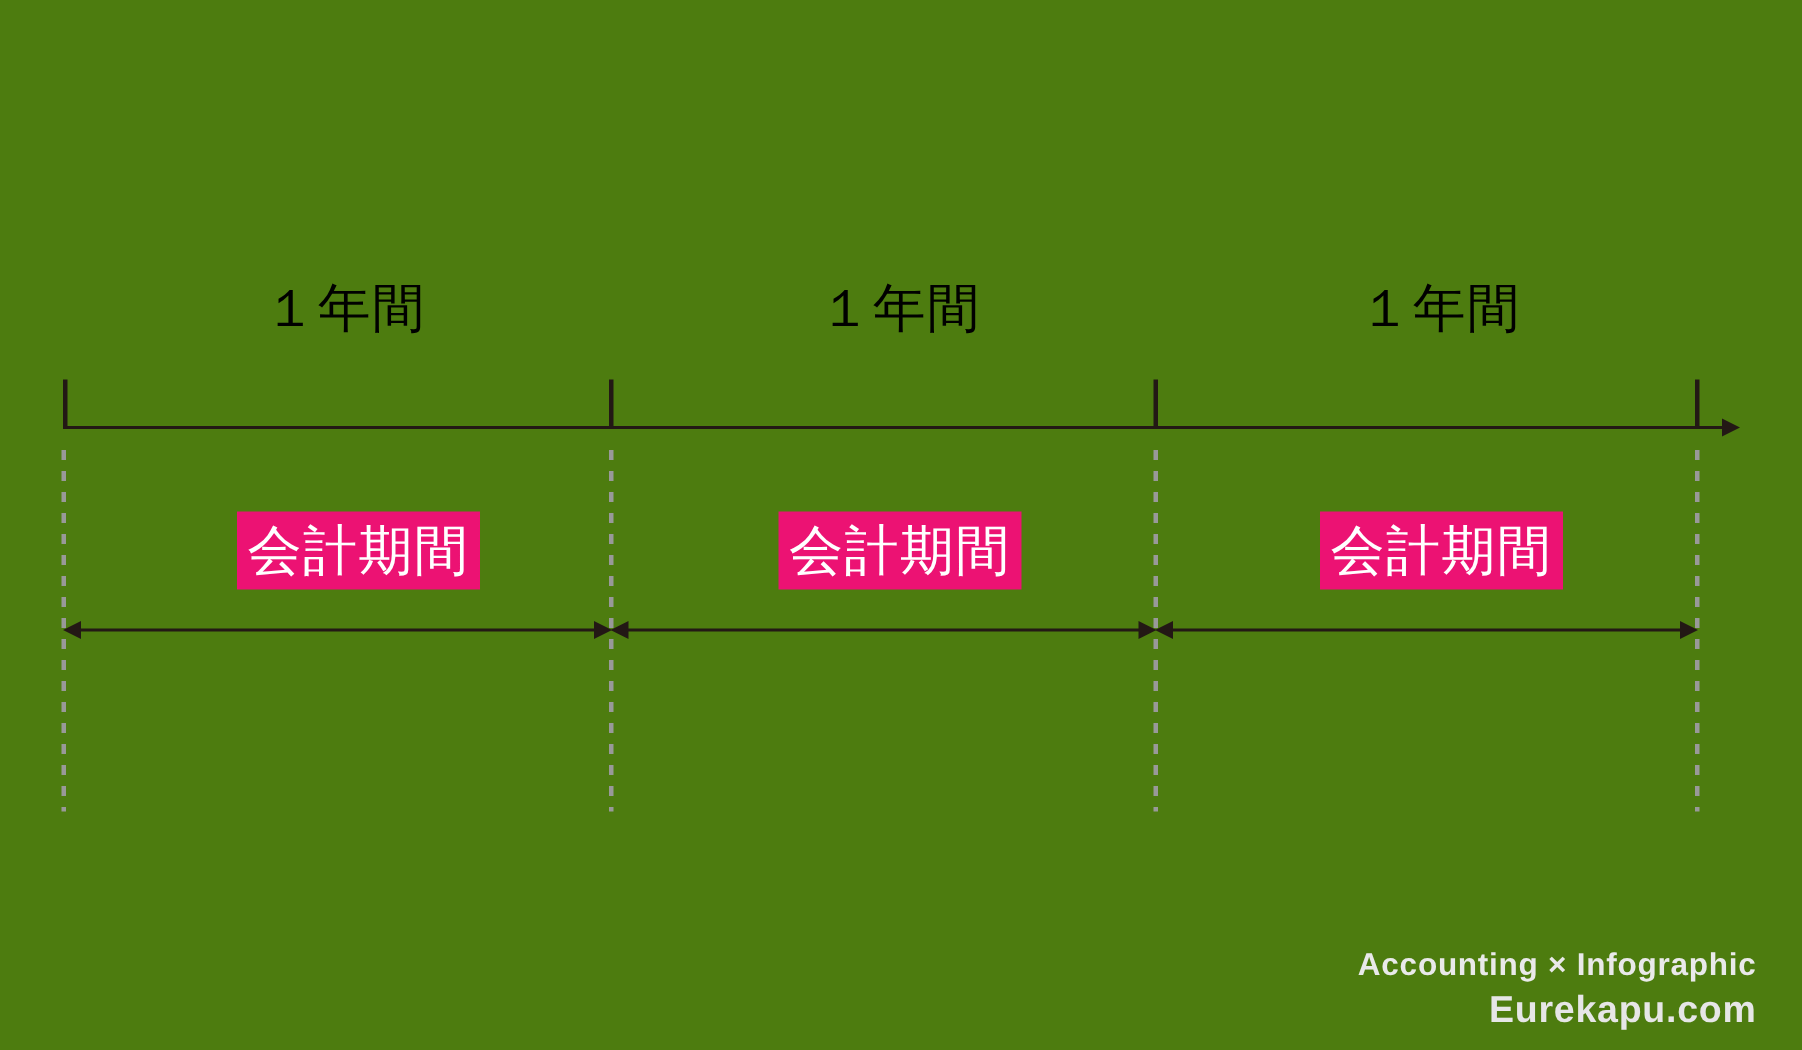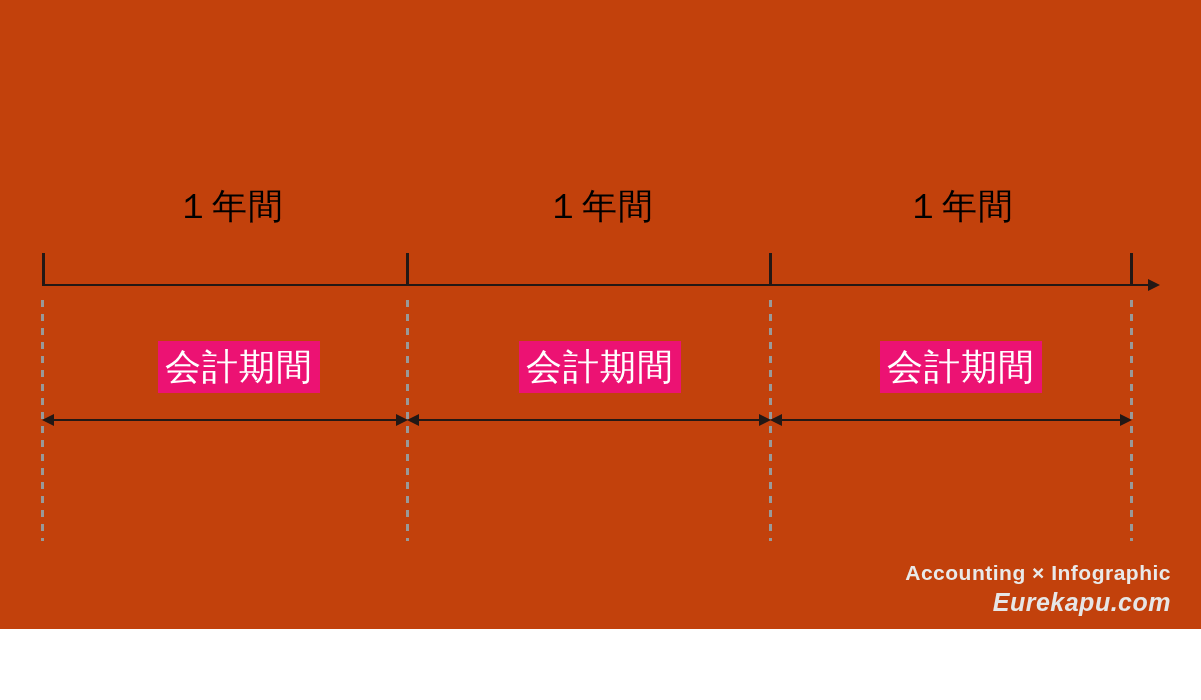--- a/index.html
+++ b/index.html
@@ -6,22 +6,22 @@
     margin: 0;
     padding: 0;
     background: #ffffff;
   }
   body {
     font-family: "Liberation Sans", "DejaVu Sans", sans-serif;
   }
   #canvas {
     position: relative;
     width: 1201px;
-    height: 629px;
-    background: #c2410c;
+    height: 700px;
+    background: #4d7c0f;
     overflow: hidden;
   }
 
   
   .period-label {
     position: absolute;
     top: 181px;
     width: 220px;
     text-align: center;
     font-size: 35px;
@@ -131,21 +131,20 @@
     letter-spacing: 0.5px;
     color: #e9e9e9;
     line-height: 28px;
   }
   .watermark .wm-line2 {
     font-size: 25px;
     font-weight: bold;
     letter-spacing: 0.5px;
     color: #e6e6e6;
     line-height: 30px;
-    font-style: italic;
   }
 </style>
 </head>
 <body>
 
 <div id="canvas">
 
   <div class="period-label" style="left:120px;">１年間</div>
   <div class="period-label" style="left:490px;">１年間</div>
   <div class="period-label" style="left:850px;">１年間</div>

